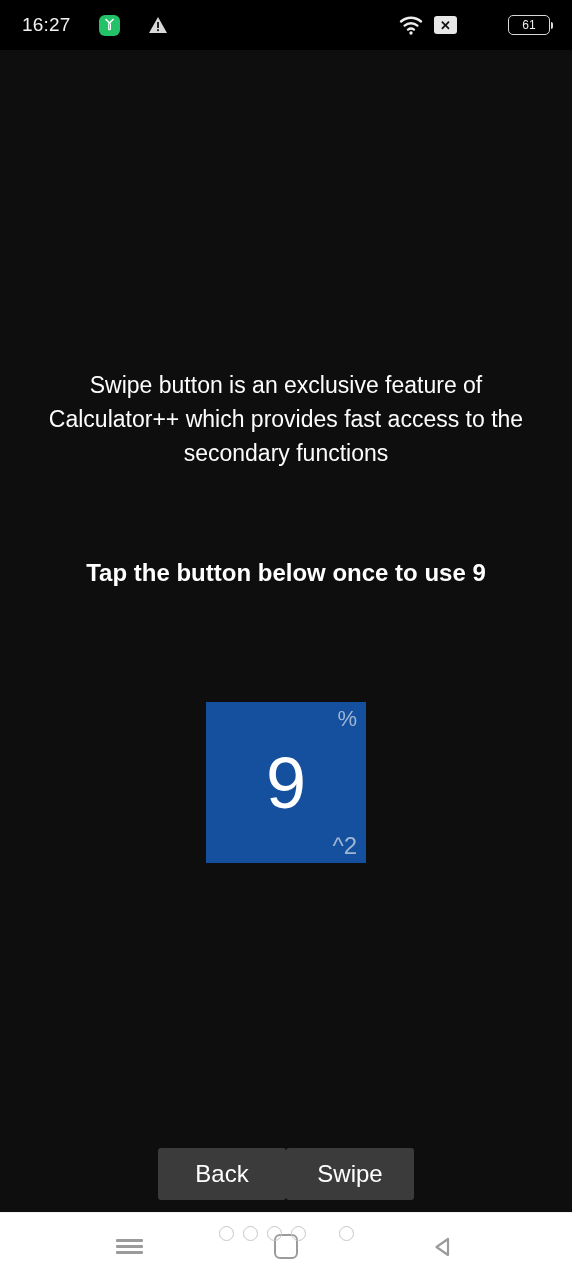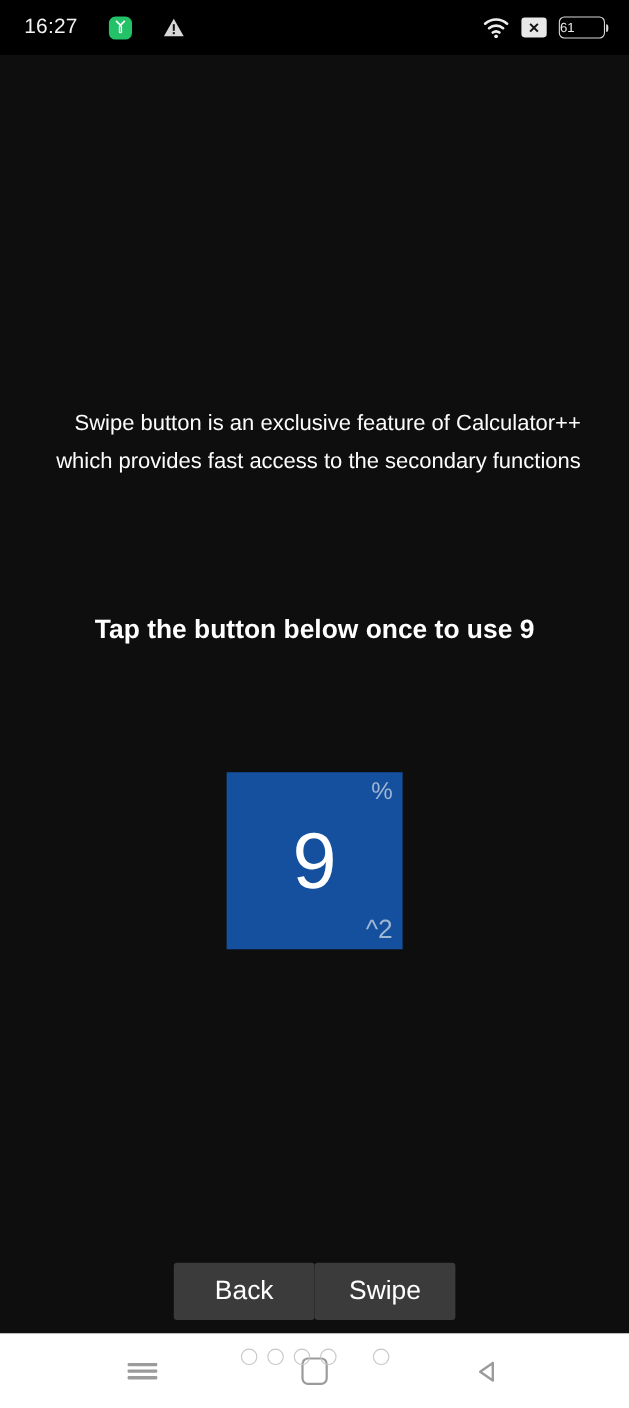--- a/index.html
+++ b/index.html
@@ -40,40 +40,40 @@
   .icon-nosim {
     width:23px; height:18px; border-radius:3px;
     background:#e8e8e8;
     display:flex; align-items:center; justify-content:center;
     font-size:13px; font-weight:bold; color:#111; line-height:1;
   }
   .icon-battery {
     position:relative;
     width:42px; height:20px;
     border:1.6px solid #d8d8d8; border-radius:5px;
-    display:flex; align-items:center; 
+    display:flex; align-items:center; justify-content:center;margin-left:40px;
   }
   .icon-battery::after {
     content:""; position:absolute; right:-4px; top:6px;
     width:2.5px; height:7px; background:#d8d8d8; border-radius:0 2px 2px 0;
   }
   .batt-text { font-size:12px; color:#ededed; line-height:1; }
 
   
   .content {
     flex:1 1 auto; position:relative;
     background:#0e0e0e;
     display:flex; flex-direction:column; align-items:center;
   }
 
   .desc {
     position:absolute; top:318px; left:0; right:0;
-    text-align:right;
+    text-align:center;
     color:#fdfdfd;
-    font-size:20px;
+    font-size:23px;
     line-height:34px;
     padding:0 44px;
     font-weight:400;
   }
 
   .instruction {
     position:absolute; top:509px; left:0; right:0;
     text-align:center;
     color:#ffffff;
     font-size:24px;

